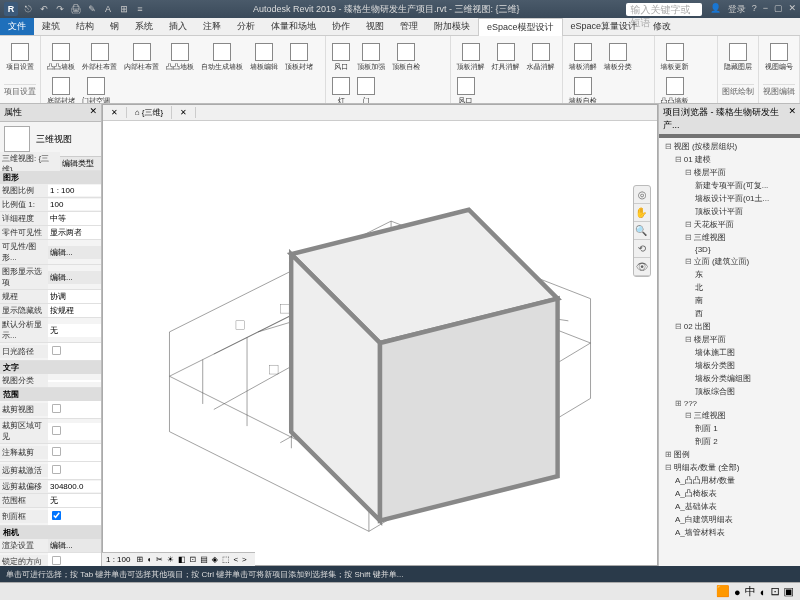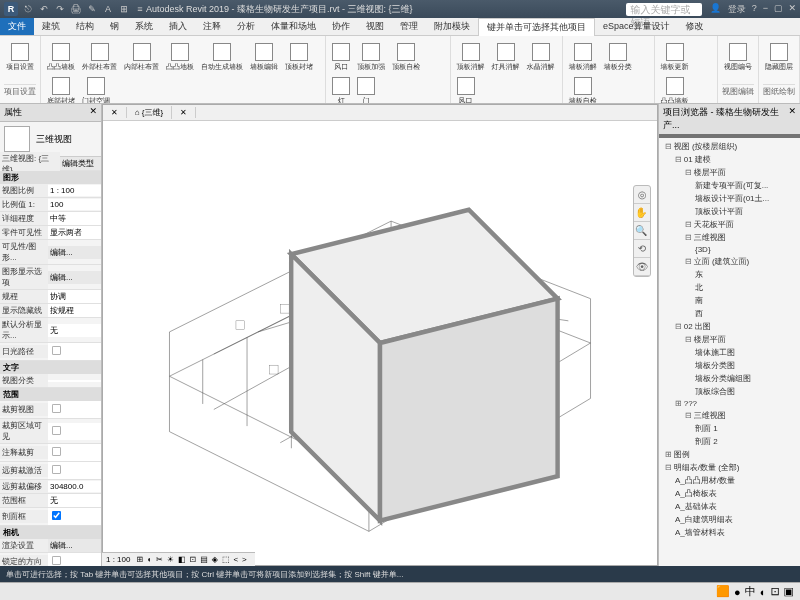--- a/index.html
+++ b/index.html
@@ -1,21 +1,21 @@
 <!DOCTYPE html>
 <html><head>
 <meta charset="utf-8">
 <style>
 *{box-sizing:border-box;margin:0;padding:0;font-family:"Microsoft YaHei",sans-serif}
 body{width:800px;height:600px;background:#e8e8e8;font-size:9px;overflow:hidden;position:relative}
 .titlebar{height:18px;background:linear-gradient(#4a5a6a,#3a4a5a);display:flex;align-items:center;color:#ccc;padding:0 4px}
 .titlebar .r-logo{width:14px;height:14px;background:#3c5a7a;color:#fff;text-align:center;line-height:14px;font-weight:bold;border-radius:2px;margin-right:4px}
 .titlebar .qat{display:flex;gap:4px}
 .titlebar .qat span{width:12px;height:12px;line-height:12px;text-align:center;cursor:pointer}
-.titlebar .title{flex:1;font-size:9px;color:#ddd}
+.titlebar .title{flex:1;text-align:center;font-size:9px;color:#ddd}
 .titlebar .search{width:76px;height:13px;background:#fff;border-radius:2px;font-size:10px;color:#aaa;padding:0 4px;line-height:13px}
 .titlebar .right{display:flex;gap:6px;margin-left:8px}
 .titlebar .right span{cursor:pointer}
 .menubar{height:18px;background:#f0f0f0;display:flex;align-items:center;border-bottom:1px solid #ccc}
 .menubar .tab{padding:2px 8px;font-size:9px;cursor:pointer;color:#333}
 .menubar .tab.file{background:#1e6fbb;color:#fff}
 .menubar .tab.active{background:#fff;border:1px solid #ccc;border-bottom:none}
 .ribbon{height:68px;background:#f7f7f7;border-bottom:1px solid #bbb;display:flex;overflow:hidden}
 .panel{border-right:1px solid #ddd;padding:6px 4px;display:flex;flex-direction:column;justify-content:space-between}
 .panel .tools{display:flex;gap:3px;flex-wrap:wrap}
@@ -89,21 +89,21 @@
     <div class="tab">钢</div>
     <div class="tab">系统</div>
     <div class="tab">插入</div>
     <div class="tab">注释</div>
     <div class="tab">分析</div>
     <div class="tab">体量和场地</div>
     <div class="tab">协作</div>
     <div class="tab">视图</div>
     <div class="tab">管理</div>
     <div class="tab">附加模块</div>
-    <div class="tab active">键并单击可选择其他项目</div>
+    <div class="tab active">eSpace模型设计</div>
     <div class="tab">eSpace算量设计</div>
     <div class="tab">修改</div>
   </div>
 
 <div class="ribbon">
     <div class="panel">
       <div class="tools">
         <div class="tool">
           <div class="ico"></div>
           <div class="lbl">项目设置</div>
@@ -225,33 +225,33 @@
           <div class="ico"></div>
           <div class="lbl">凸凸墙板</div>
         </div>
       </div>
       <div class="name">墙板设计</div>
     </div>
     <div class="panel">
       <div class="tools">
         <div class="tool">
           <div class="ico"></div>
+          <div class="lbl">隐藏图层</div>
+        </div>
+      </div>
+      <div class="name">图纸绘制</div>
+    </div>
+    <div class="panel">
+      <div class="tools">
+        <div class="tool">
+          <div class="ico"></div>
           <div class="lbl">视图编号</div>
         </div>
       </div>
       <div class="name">视图编辑</div>
-    </div>
-    <div class="panel">
-      <div class="tools">
-        <div class="tool">
-          <div class="ico"></div>
-          <div class="lbl">隐藏图层</div>
-        </div>
-      </div>
-      <div class="name">图纸绘制</div>
     </div>
   </div>
 
 <div class="workarea">
   <div class="props">
     <div class="hdr">
       <span>属性</span>
       <span>✕</span>
     </div>
     <div class="preview">

